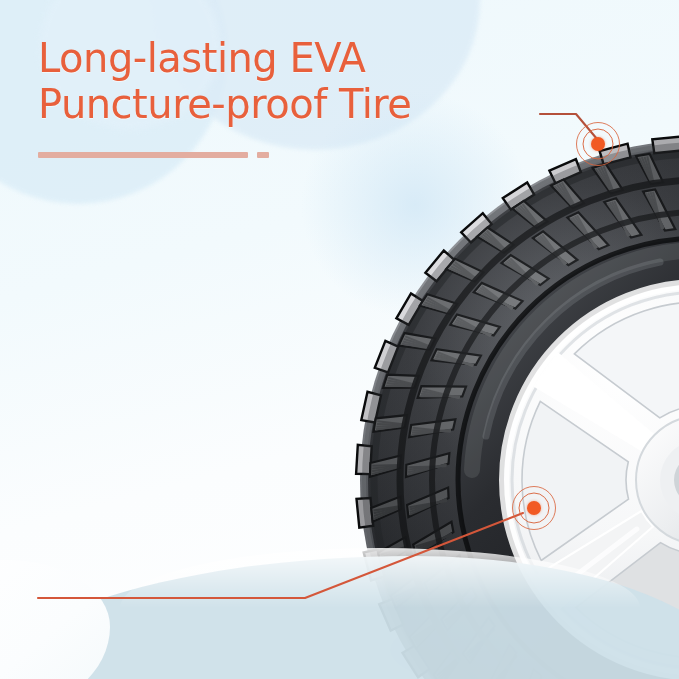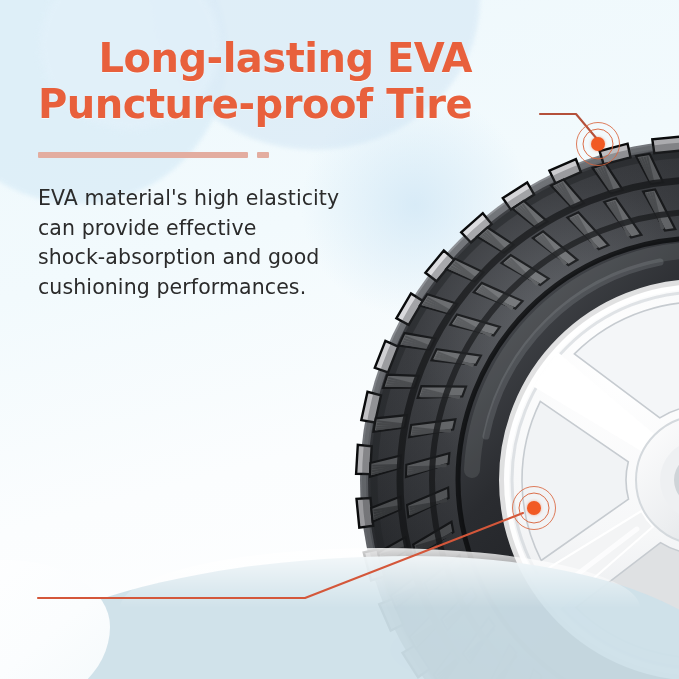--- a/index.html
+++ b/index.html
@@ -51,27 +51,26 @@
   }
 
   
   #wheel-wrap{
     position:absolute;left:0;top:0;width:679px;height:679px;pointer-events:none;
   }
 
   
   .headline{
     position:absolute;left:38px;
-    font-weight:bold;
+    font-weight:normal;
     color:#e8603c;
     letter-spacing:-.5px;
     line-height:1.14;
     white-space:pre-line;
     text-shadow:0 1px 0 rgba(255,255,255,.55);
-    text-align:right;
   }
   #headline-primary{top:36px;font-size:40px;}
   #headline-secondary{top:455px;font-size:34px;}
 
   .rule-wrap{position:absolute;left:38px;top:152px;display:flex;align-items:center;gap:9px;}
   .rule-long{width:210px;height:6px;background:#e3ada0;border-radius:1px;}
   .rule-dot{width:12px;height:6px;background:#e3ada0;border-radius:1px;}
 
   #body-copy{
     position:absolute;left:38px;top:184px;width:360px;
@@ -750,19 +749,15 @@
   </div>
 
   <div class="headline" id="headline-primary">Long-lasting EVA
 Puncture-proof Tire</div>
 
   <div class="rule-wrap">
     <span class="rule-long"></span>
     <span class="rule-dot"></span>
   </div>
 
-  <div id="body-copy">EVA material's high elasticity
-can provide effective
-shock-absorption and good
-cushioning performances.</div>
 
 
 </div>
 
 </body></html>

